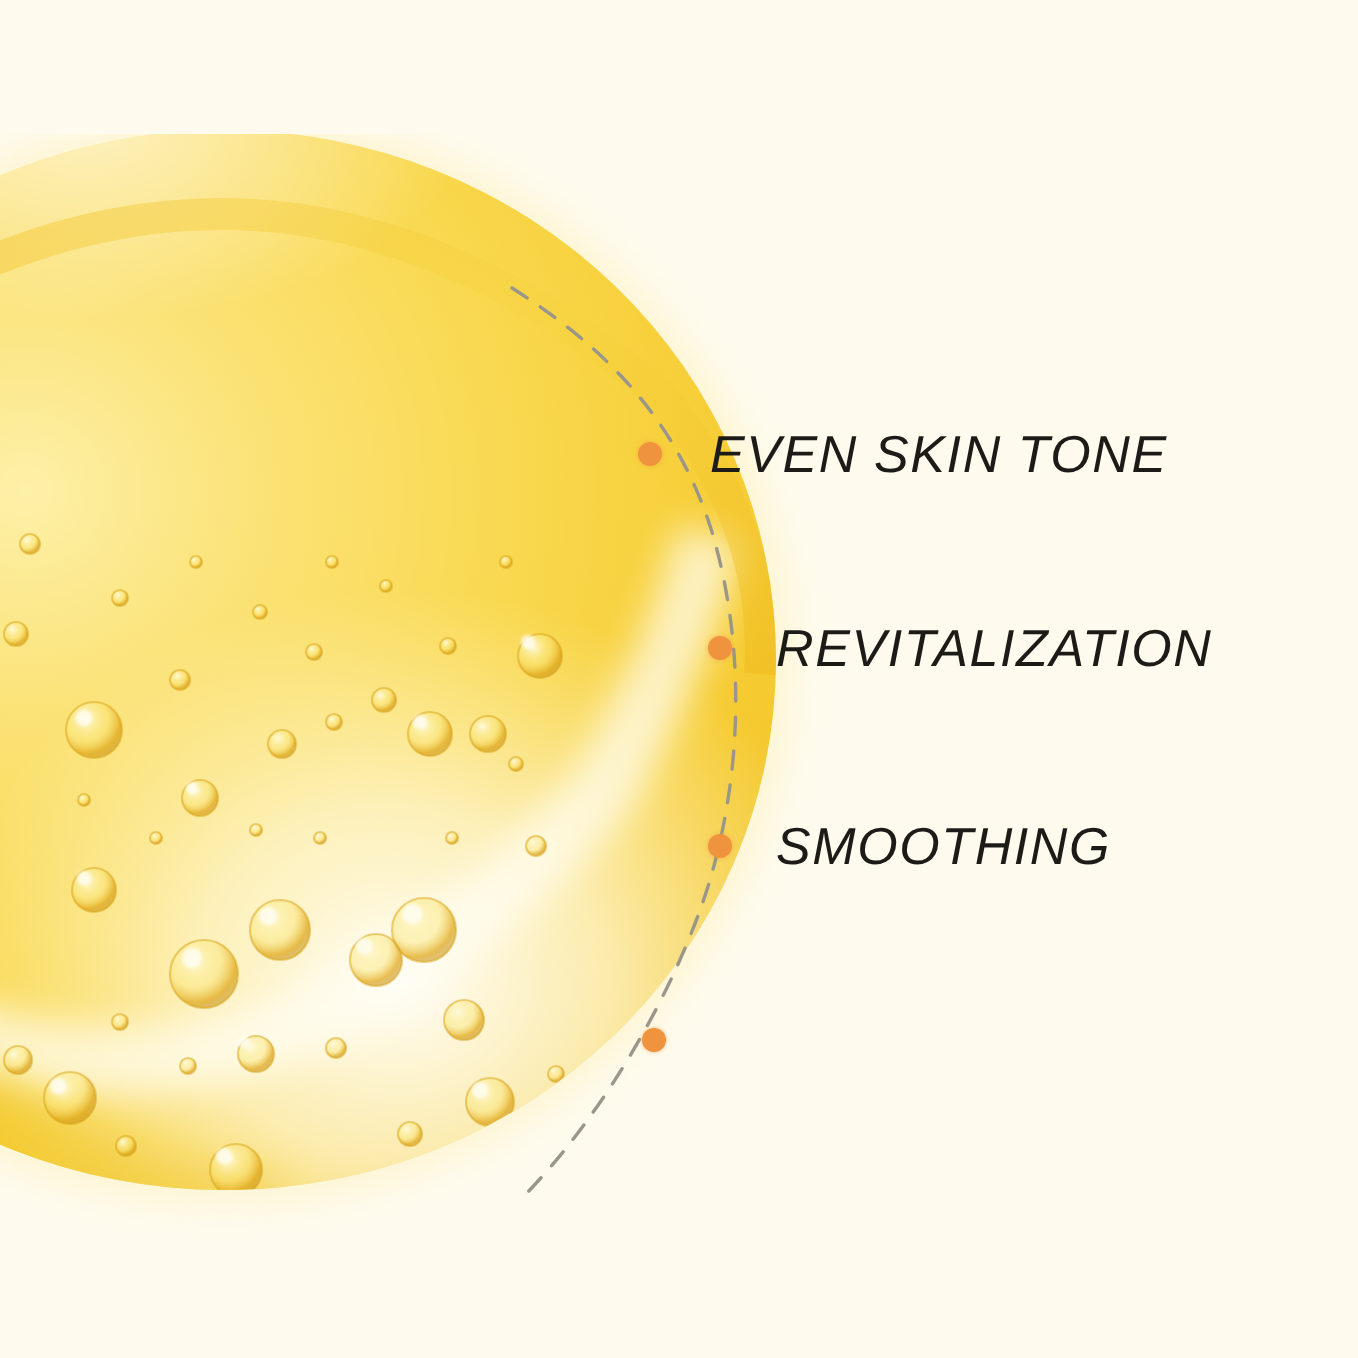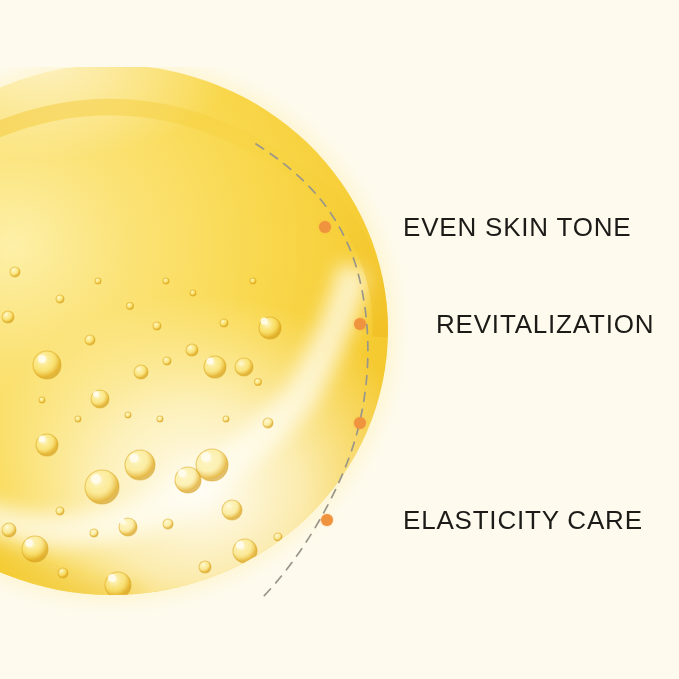--- a/index.html
+++ b/index.html
@@ -58,28 +58,28 @@
     position: absolute;
     left: 0; top: 0;
     width: 679px; height: 679px;
     pointer-events: none;
   }
 
   
   .benefit-label {
     position: absolute;
     font-family: "Liberation Sans", sans-serif;
+    font-style: italic;
     font-weight: normal;
     font-size: 26px;
     letter-spacing: 0.8px;
     color: #1c1b18;
     white-space: nowrap;
     transform: translateY(-50%);
     line-height: 1;
-    margin-left: 48px;
   }
   .bullet-dot {
     position: absolute;
     width: 12px;
     height: 12px;
     border-radius: 50%;
     background: #f0933f;
     transform: translate(-50%, -50%);
     box-shadow: 0 0 2px rgba(240,147,63,0.55);
   }
@@ -227,16 +227,16 @@
 
   <div class="bullet-dot" style="left:325px; top:227px;"></div>
   <div class="bullet-dot" style="left:360px; top:324px;"></div>
   <div class="bullet-dot" style="left:360px; top:423px;"></div>
   <div class="bullet-dot" style="left:327px; top:520px;"></div>
 
   <div class="benefit-label" style="left:355px; top:227px;">EVEN SKIN TONE</div>
 
   <div class="benefit-label" style="left:388px; top:324px;">REVITALIZATION</div>
 
-
-  <div class="benefit-label" style="left:355px; top:520px;">ELASTICITY CARE</div>
+  <div class="benefit-label" style="left:388px; top:423px;">SMOOTHING</div>
+
 
 </div>
 
 </body></html>

